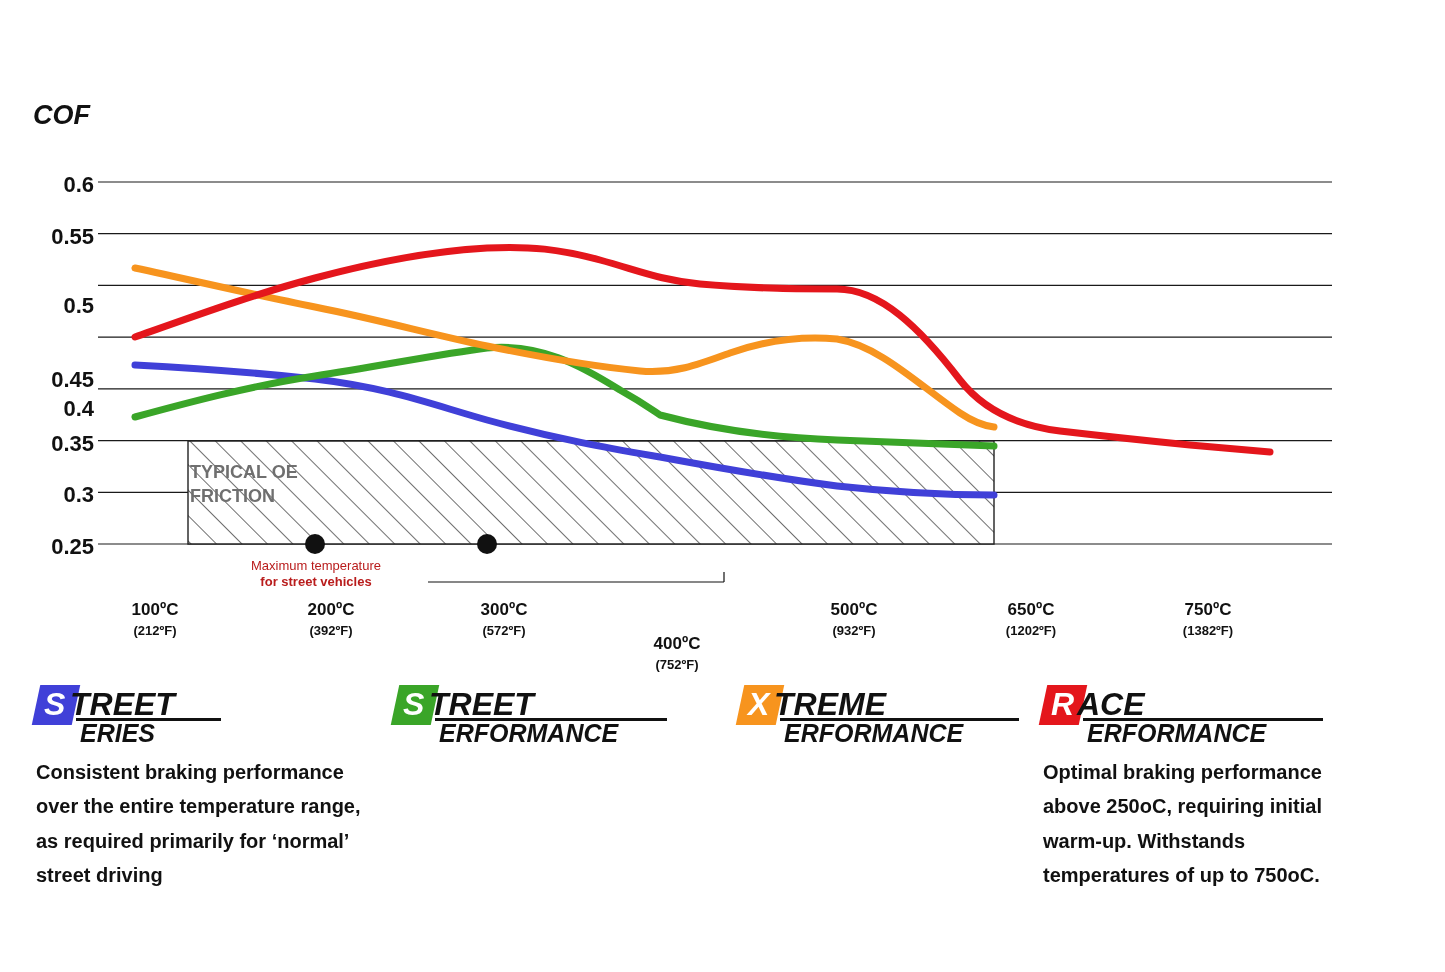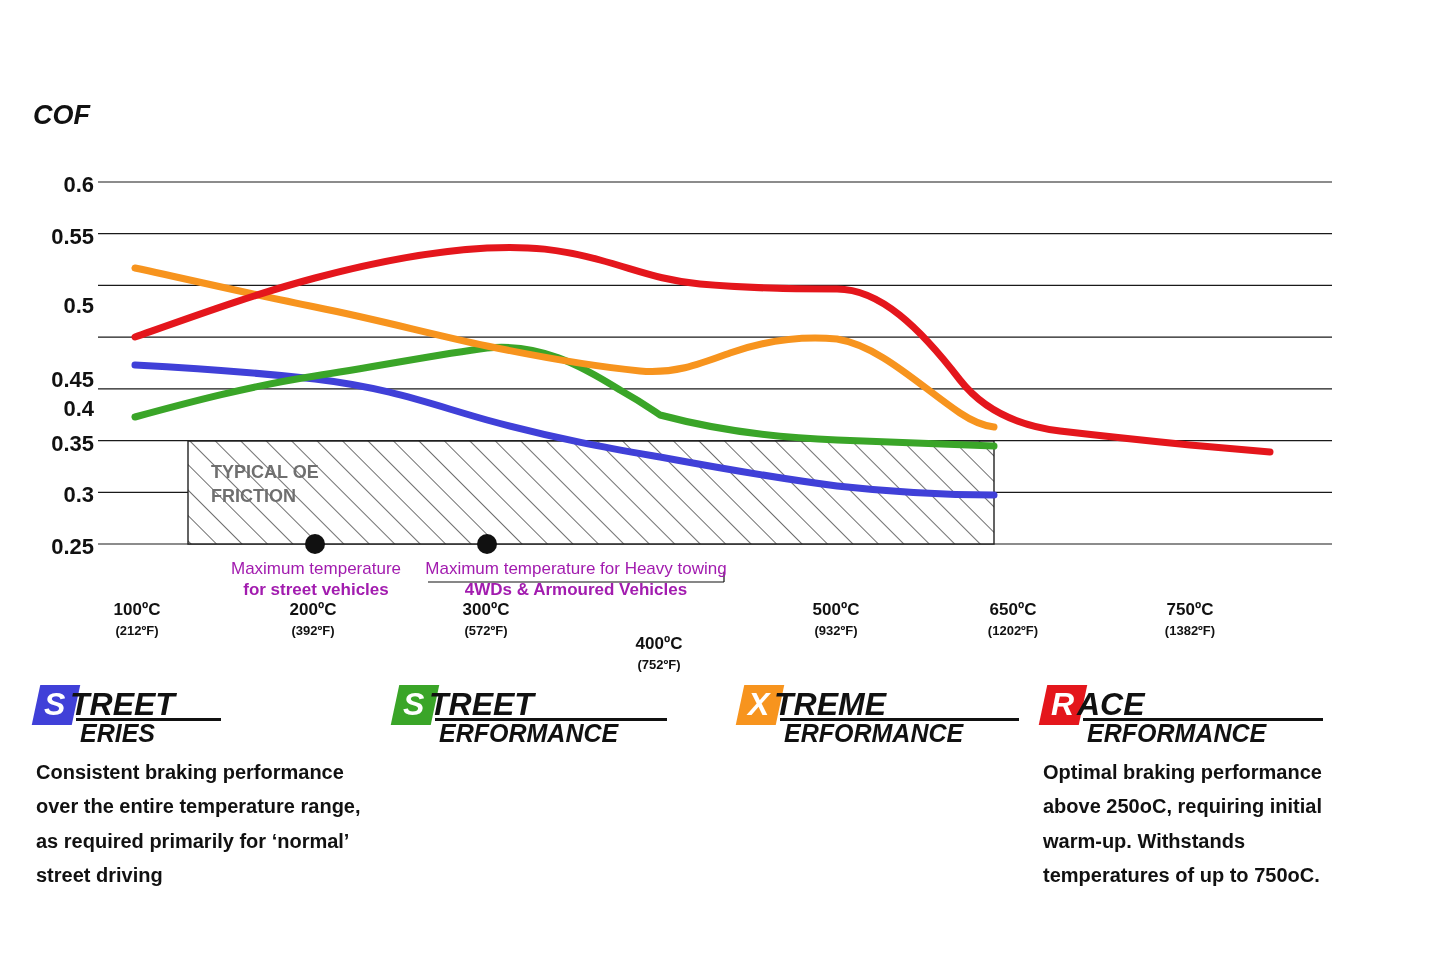--- a/index.html
+++ b/index.html
@@ -57,36 +57,35 @@
     font-weight: bold;
     color: #111;
     width: 60px;
   }
   .hatch-text {
     position: absolute;
     font-size: 18px;
     font-weight: bold;
     color: #6f6f6f;
     line-height: 1.35;
-    padding-left: 21px;
   }
   .marker-caption {
     position: absolute;
-    font-size: 17px;
-    color: #a21caf;
+    font-size: 13px;
+    color: #b91c1c;
     text-align: center;
     line-height: 1.25;
   }
   .marker-caption .b {
     font-weight: bold;
     display: block;
   }
   .x-labels {
     position: absolute;
-    left: 0;
+    left: 18px;
     top: 600px;
     width: 1157px;
     height: 60px;
   }
   .x-tick {
     position: absolute;
     text-align: center;
     width: 130px;
     font-size: 17px;
     font-weight: bold;
@@ -225,24 +224,20 @@
     <div class="hatch-text" style="left:190px; top:310px;">
       <span>TYPICAL OE</span><br>
       <span>FRICTION</span>
     </div>
 
     <div class="marker-caption" style="left:218px; top:408px; width:196px;">
       <span>Maximum temperature</span>
       <span class="b">for street vehicles</span>
     </div>
 
-    <div class="marker-caption" style="left:420px; top:408px; width:312px;">
-      <span>Maximum temperature for Heavy towing</span>
-      <span class="b">4WDs &amp; Armoured Vehicles</span>
-    </div>
 
   </div>
 
   <div class="x-labels">
     <div class="x-tick" style="left:72px;">
       <span>100ºC</span>
       <span class="f">(212ºF)</span>
     </div>
     <div class="x-tick" style="left:248px;">
       <span>200ºC</span>

